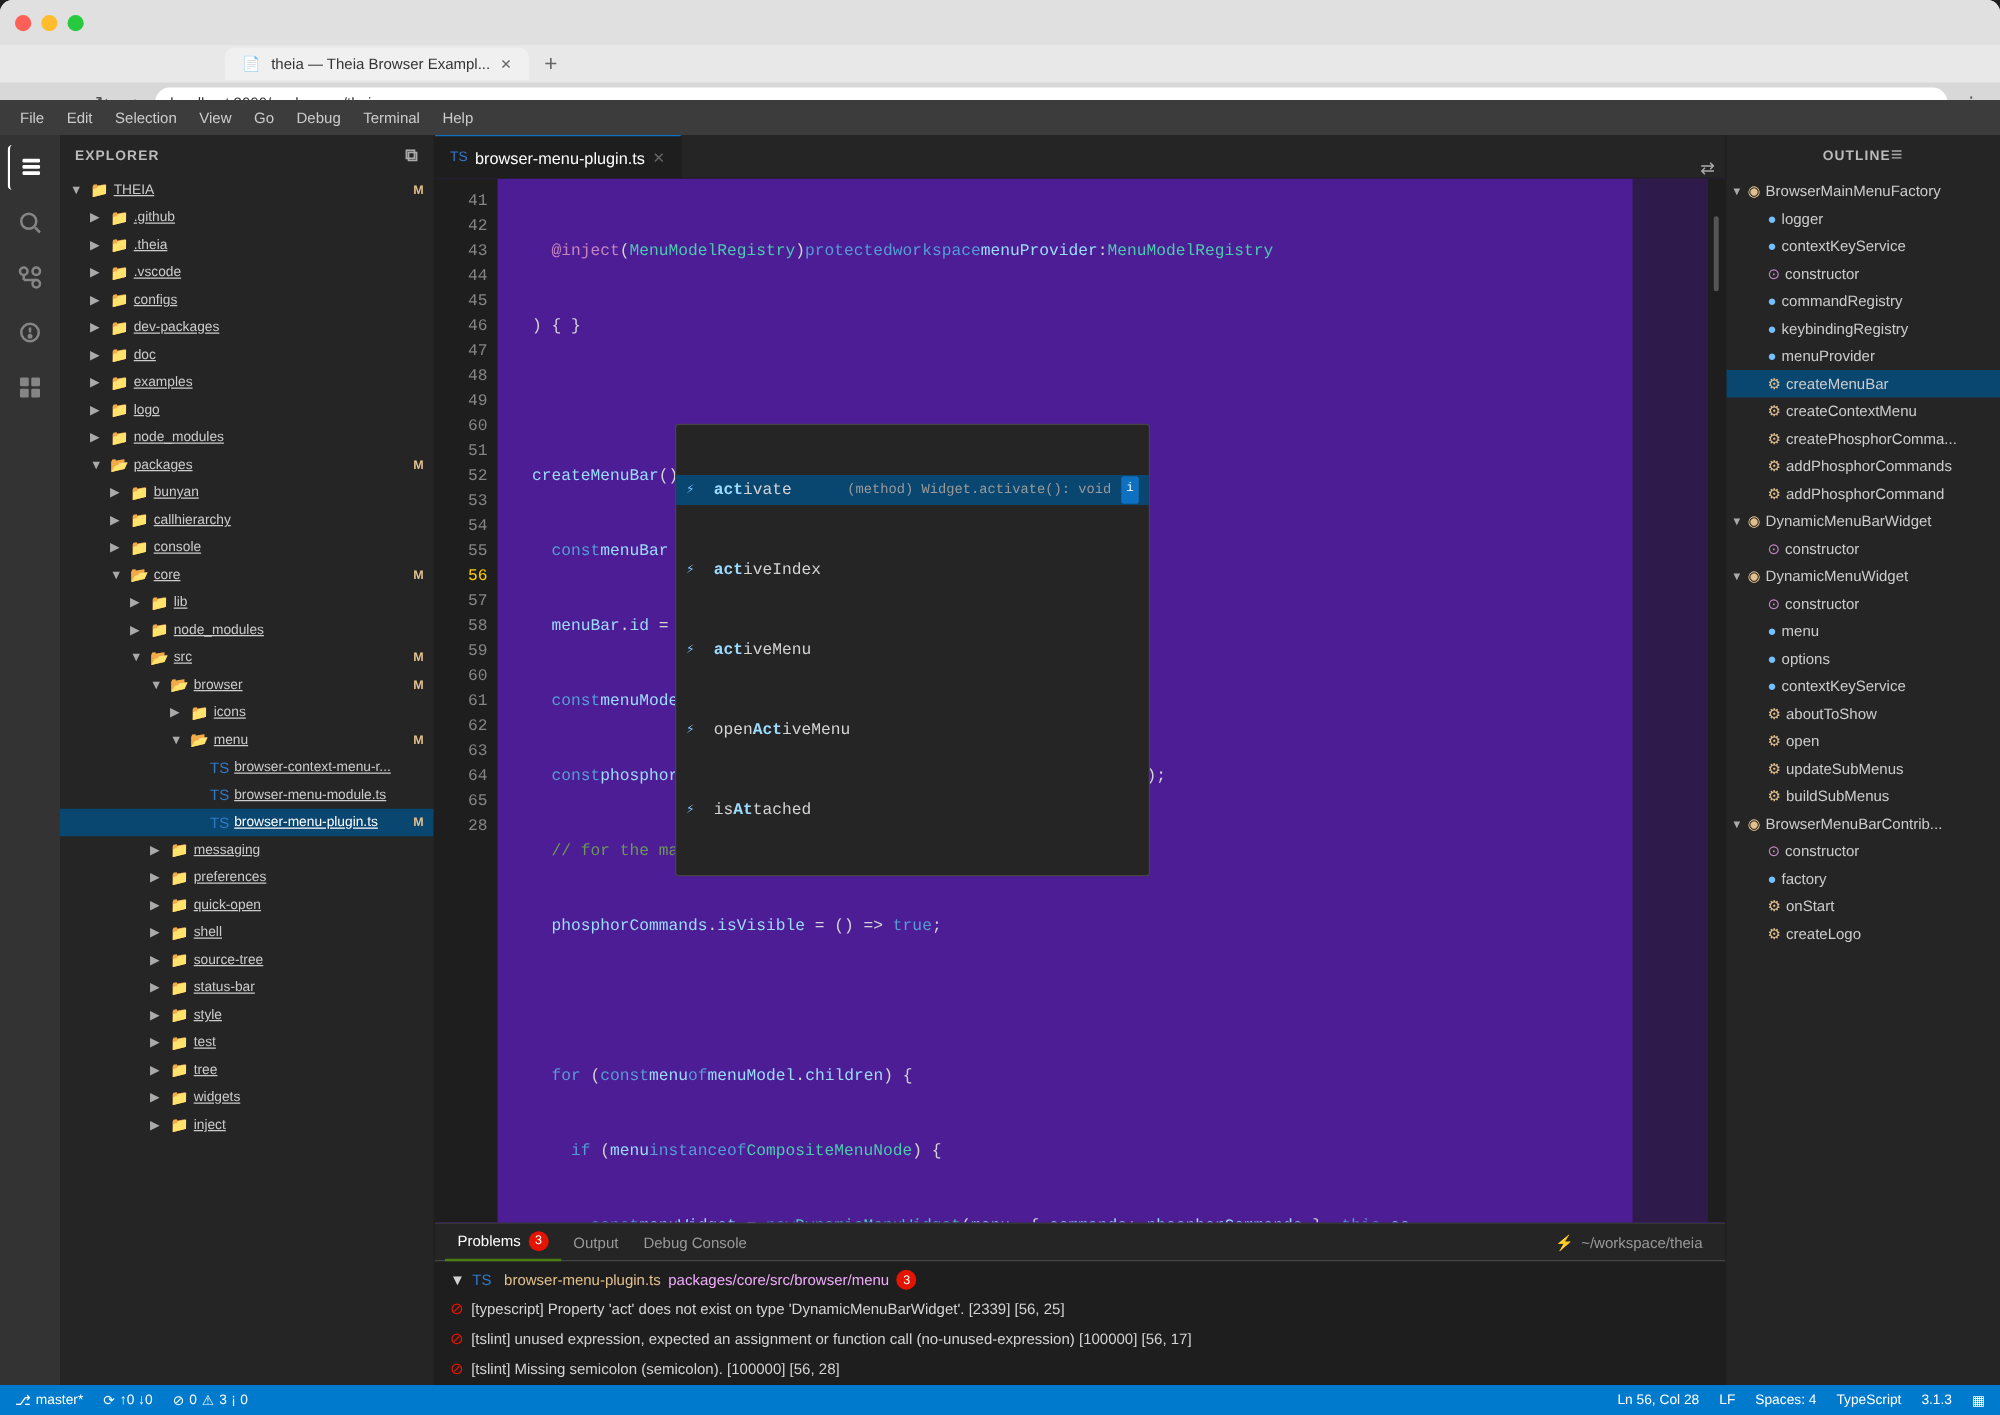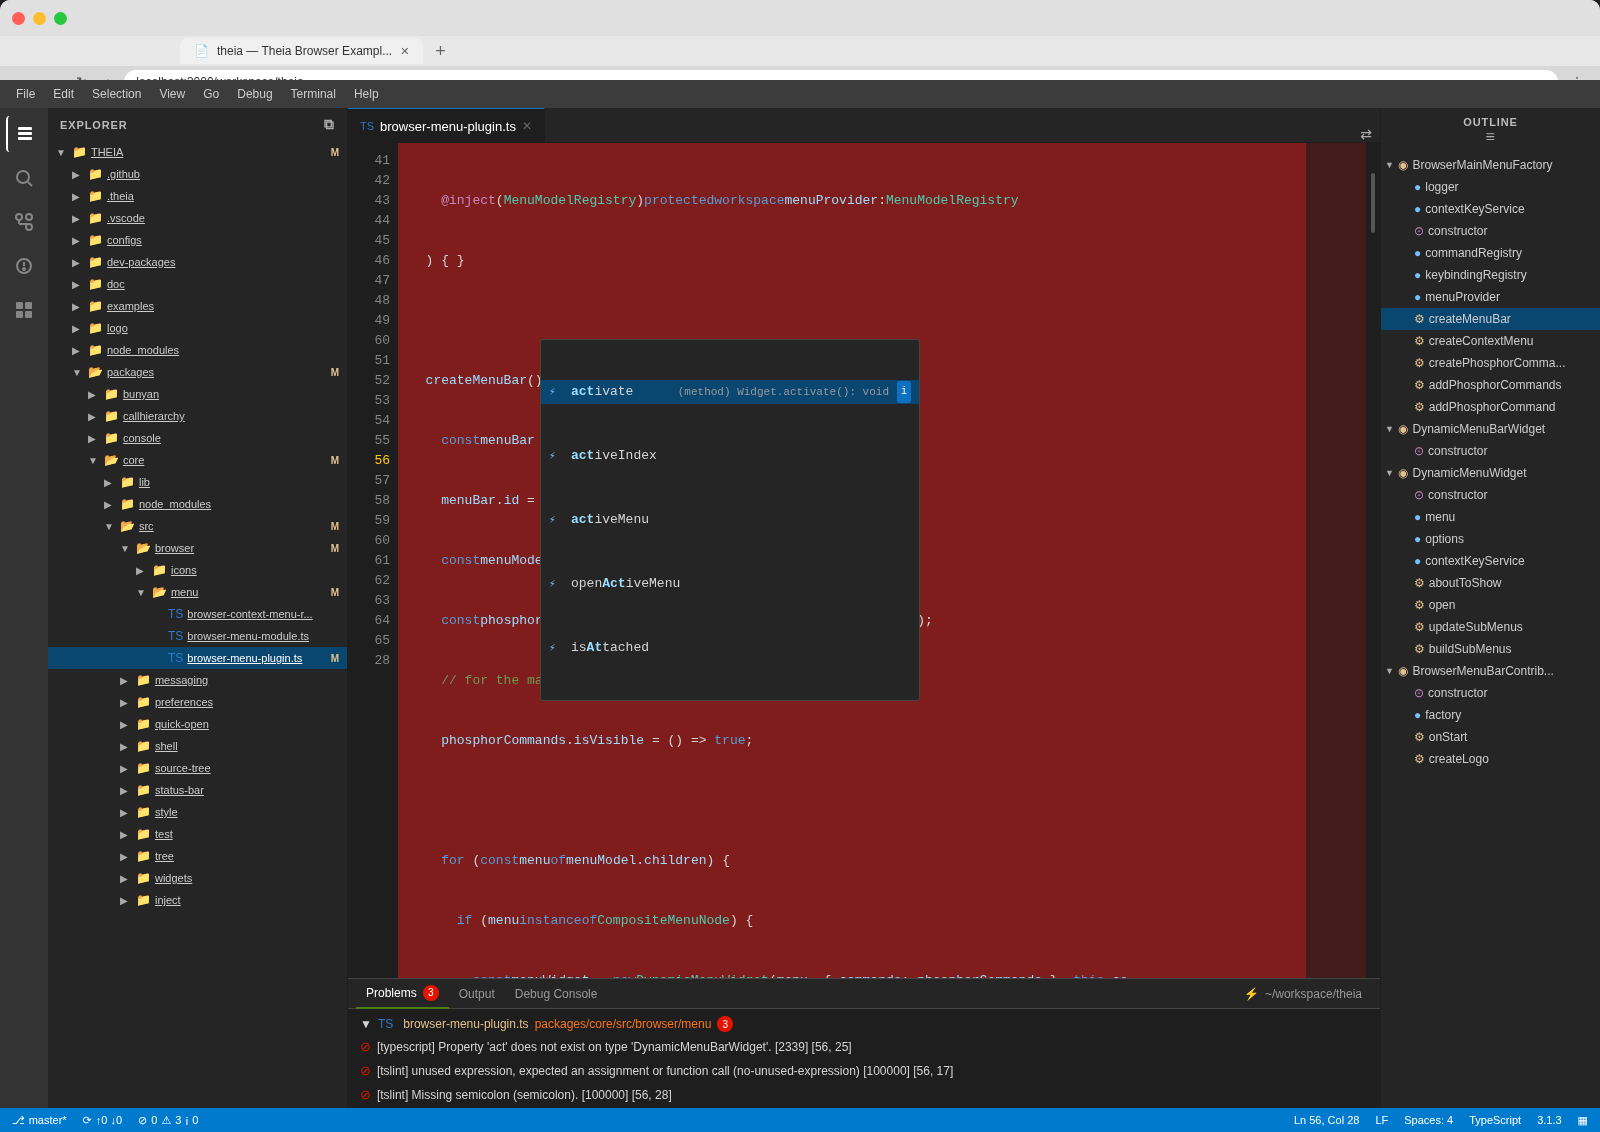--- a/index.html
+++ b/index.html
@@ -223,21 +223,21 @@
       border-top: 1px solid #0e70c0;
     }
     .editor-tab .tab-close-btn { font-size: 12px; color: #666; }
     .editor-tab .tab-icon { font-size: 11px; }
     .tab-spacer { flex: 1; background: #252526; border-bottom: 1px solid #1e1e1e; }
     .tab-actions { background: #252526; display: flex; align-items: center; padding: 0 8px; border-bottom: 1px solid #1e1e1e; }
 
     
     .editor-code {
       flex: 1;
-      background: #7f1d1d;
+      background: #4c1d95;
       overflow: hidden;
       position: relative;
       display: flex;
     }
     .line-numbers {
       width: 50px;
       background: #1e1e1e;
       color: #858585;
       font-family: 'Menlo', 'Monaco', 'Courier New', monospace;
       font-size: 13px;
@@ -342,45 +342,44 @@
       align-items: center;
       padding: 3px 4px;
       font-size: 12px;
       color: #d4d4d4;
       gap: 6px;
       line-height: 1.4;
     }
     .problem-icon { color: #e51400; font-size: 13px; }
     .problem-file { display: flex; align-items: center; gap: 6px; padding: 3px 4px; color: #d4d4d4; font-size: 12px; }
     .problem-file-name { color: #e2c08d; }
-    .problem-file-path { color: #f97316; }
+    .problem-file-path { color: #f0abfc; }
     .problem-badge { background: #e51400; color: #fff; border-radius: 50%; width: 16px; height: 16px; font-size: 10px; display: flex; align-items: center; justify-content: center; }
 
     
     .outline-panel {
       width: 220px;
       background: #252526;
       flex-shrink: 0;
       display: flex;
       flex-direction: column;
       overflow: hidden;
       border-left: 1px solid #1e1e1e;
     }
     .outline-header {
       display: flex;
       align-items: center;
-      justify-content: space-between;
+      justify-content: center;
       padding: 8px 12px;
       color: #bbb;
       font-size: 11px;
       font-weight: 600;
       letter-spacing: 0.08em;
       text-transform: uppercase;
       flex-shrink: 0;
-      flex-direction: column;
     }
     .outline-tree {
       flex: 1;
       overflow-y: auto;
       font-size: 12px;
     }
     .outline-tree::-webkit-scrollbar { width: 4px; }
     .outline-tree::-webkit-scrollbar-thumb { background: #555; }
     .outline-item {
       display: flex;

